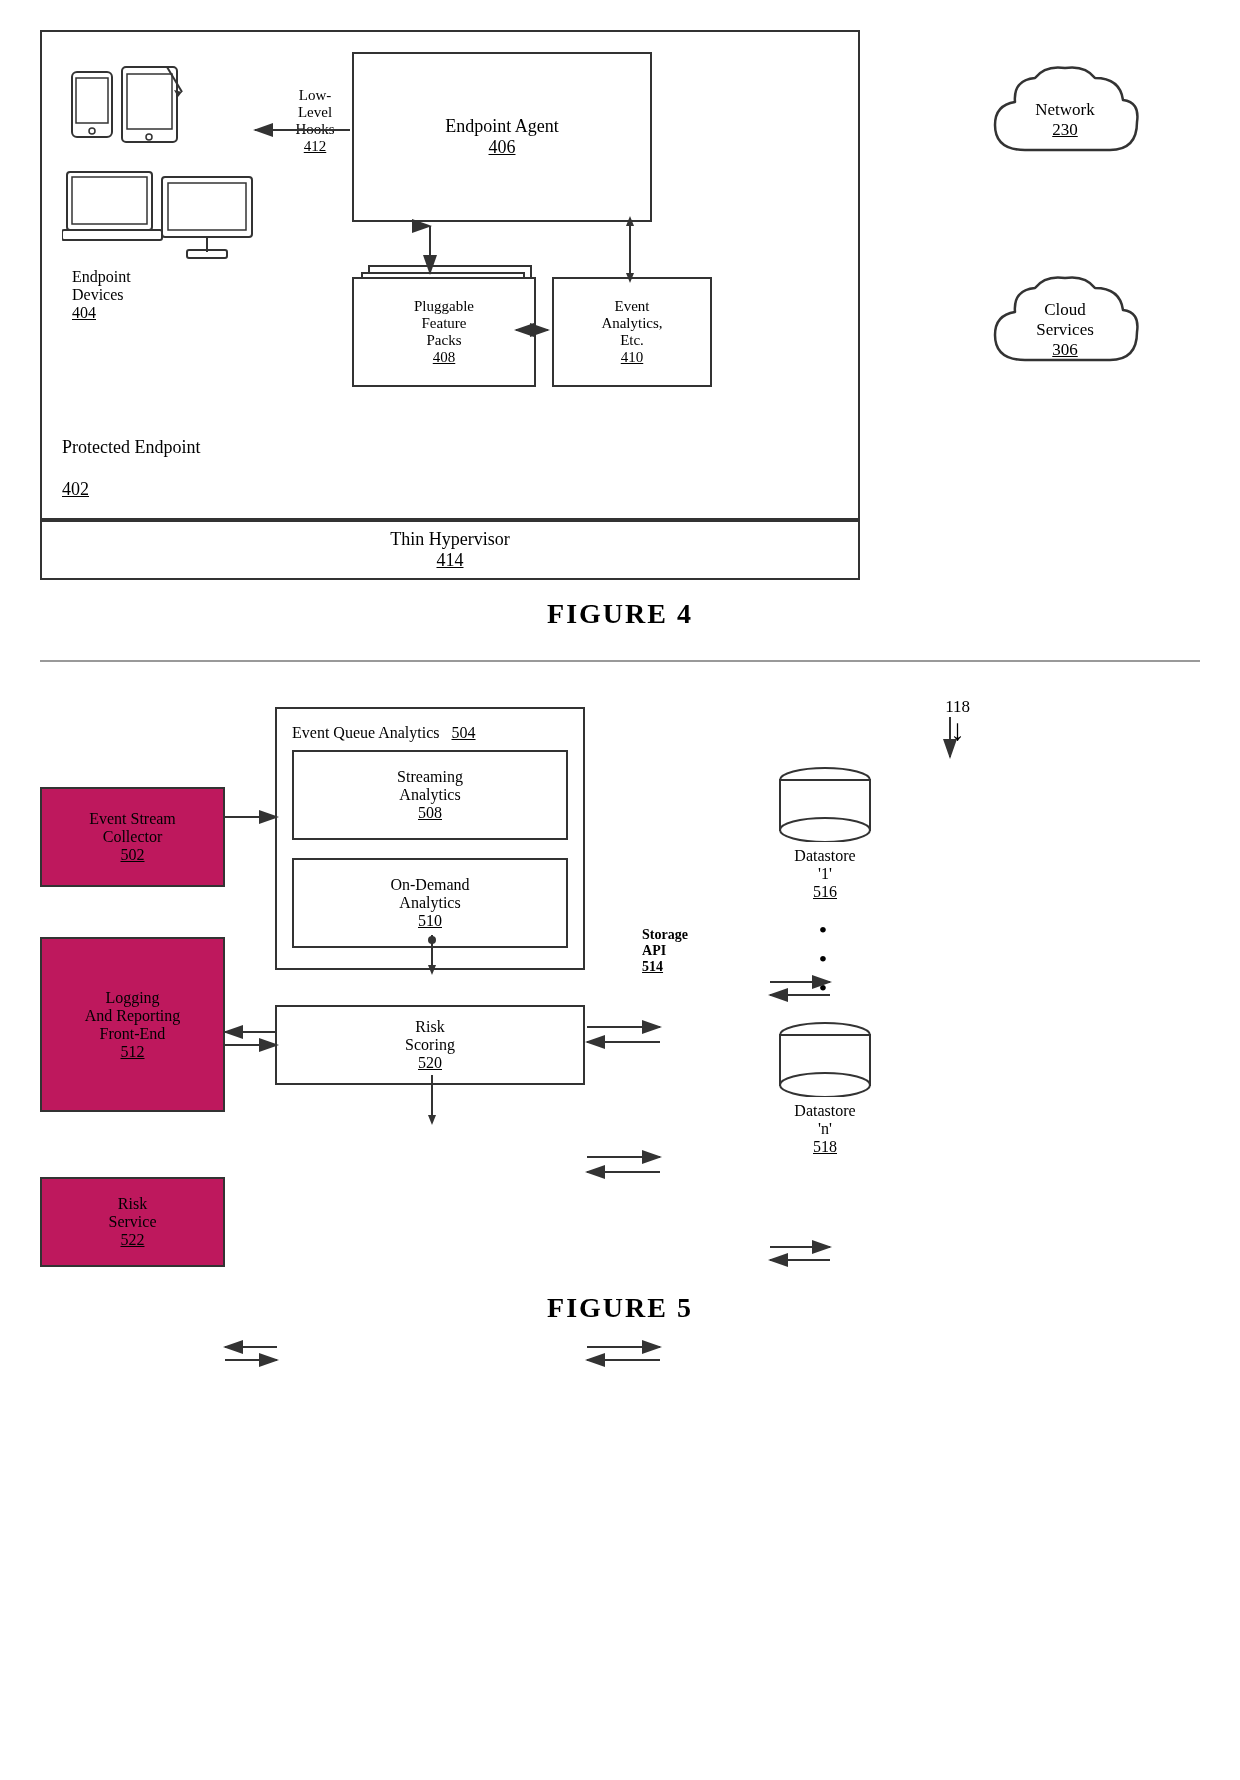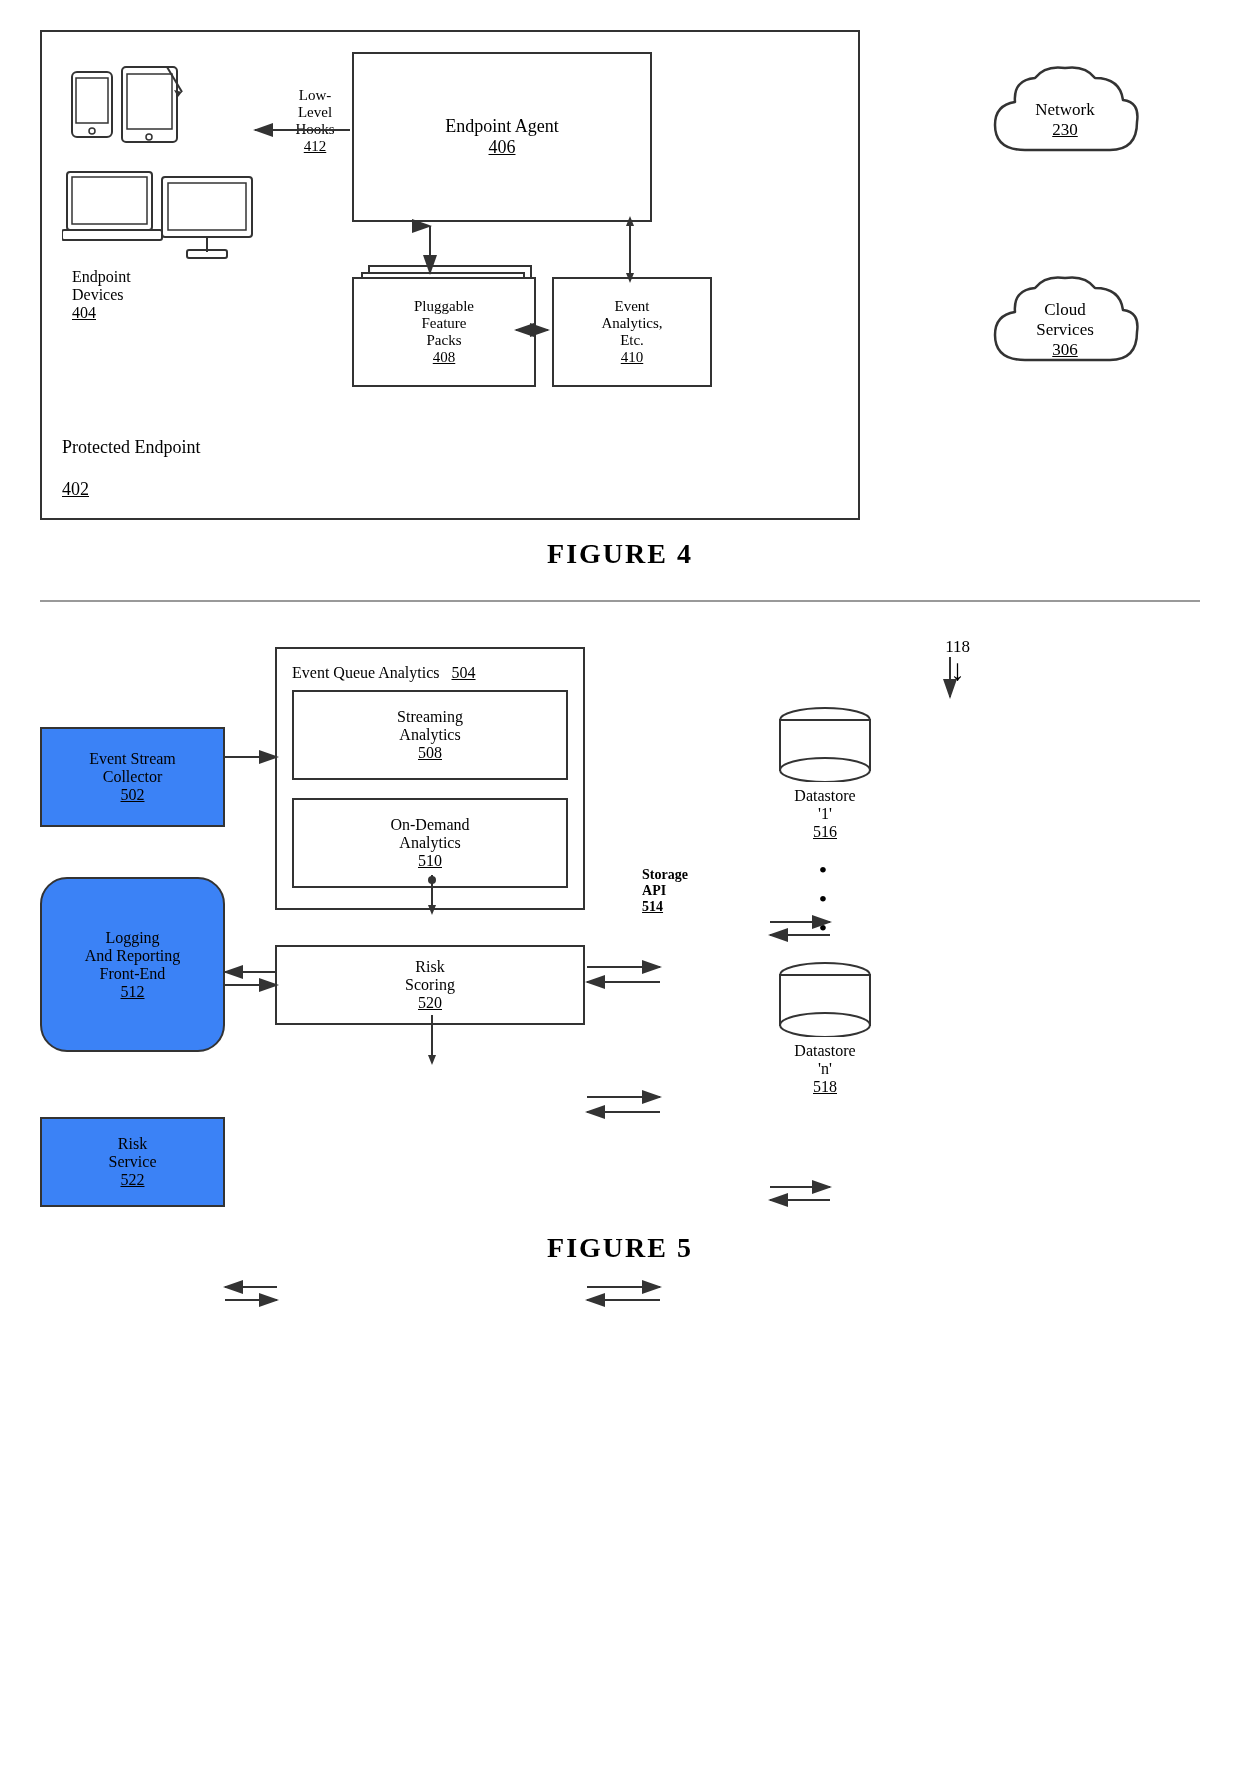--- a/index.html
+++ b/index.html
@@ -200,25 +200,25 @@
       position: relative;
       width: 1160px;
       margin: 0 auto;
     }
 
     .fig5-box {
       border: 2px solid #333;
       padding: 12px 10px;
       font-size: 16px;
       text-align: center;
-      background: #3b82f6;
+      background: #be185d;
     }
 
     .left-box-esc { height: 100px; margin-bottom: 30px; }
-    .left-box-log { height: 190px; margin-bottom: 30px; border-radius: 27px; }
+    .left-box-log { height: 190px; margin-bottom: 30px; }
 
     .datastore-shape {
       display: flex;
       flex-direction: column;
       align-items: center;
     }
     .datastore-shape svg {
       width: 110px;
       height: 80px;
     }
@@ -311,20 +311,24 @@
               Event<br>Analytics,<br>Etc.<br><u>410</u>
             </div>
           </div>
 
           <div class="pe-label">
             <span>Protected Endpoint</span><br>
             <u>402</u>
           </div>
         </div>
 
+        <div class="thin-hypervisor-bar">
+          <span style="font-size:18px;">Thin Hypervisor</span>
+          <u style="font-size:18px;">414</u>
+        </div>
 
         <svg style="position:absolute; top:0; left:0; width:820px; height:570px; pointer-events:none;">
 
           <defs>
             <marker id="arrowhead" markerWidth="10" markerHeight="7" refX="9" refY="3.5" orient="auto">
               <polygon points="0 0, 10 3.5, 0 7" fill="#333"></polygon>
             </marker>
             <marker id="arrowhead-left" markerWidth="10" markerHeight="7" refX="1" refY="3.5" orient="auto">
               <polygon points="10 0, 0 3.5, 10 7" fill="#333"></polygon>
             </marker>

